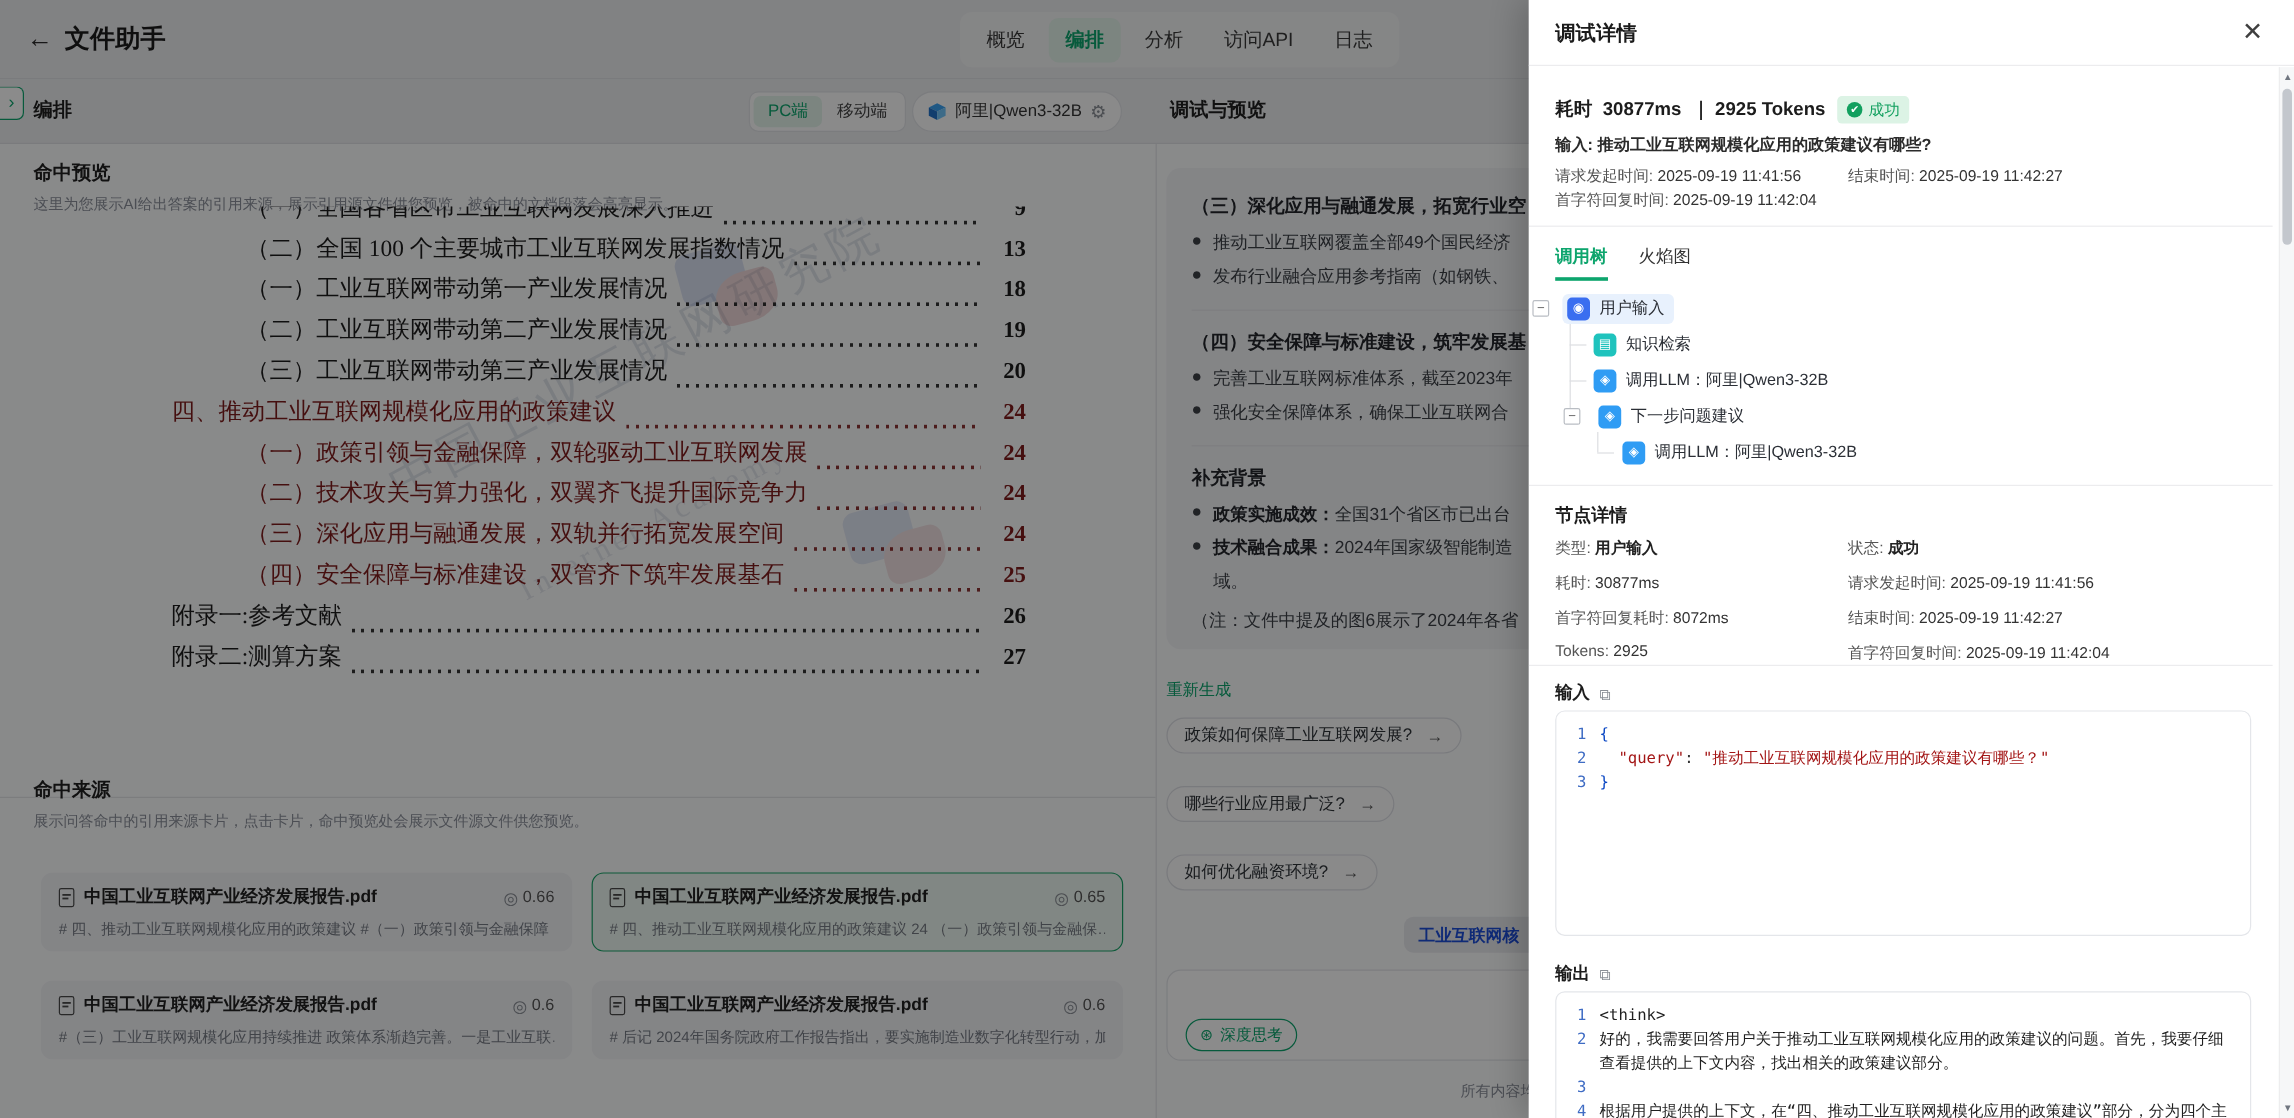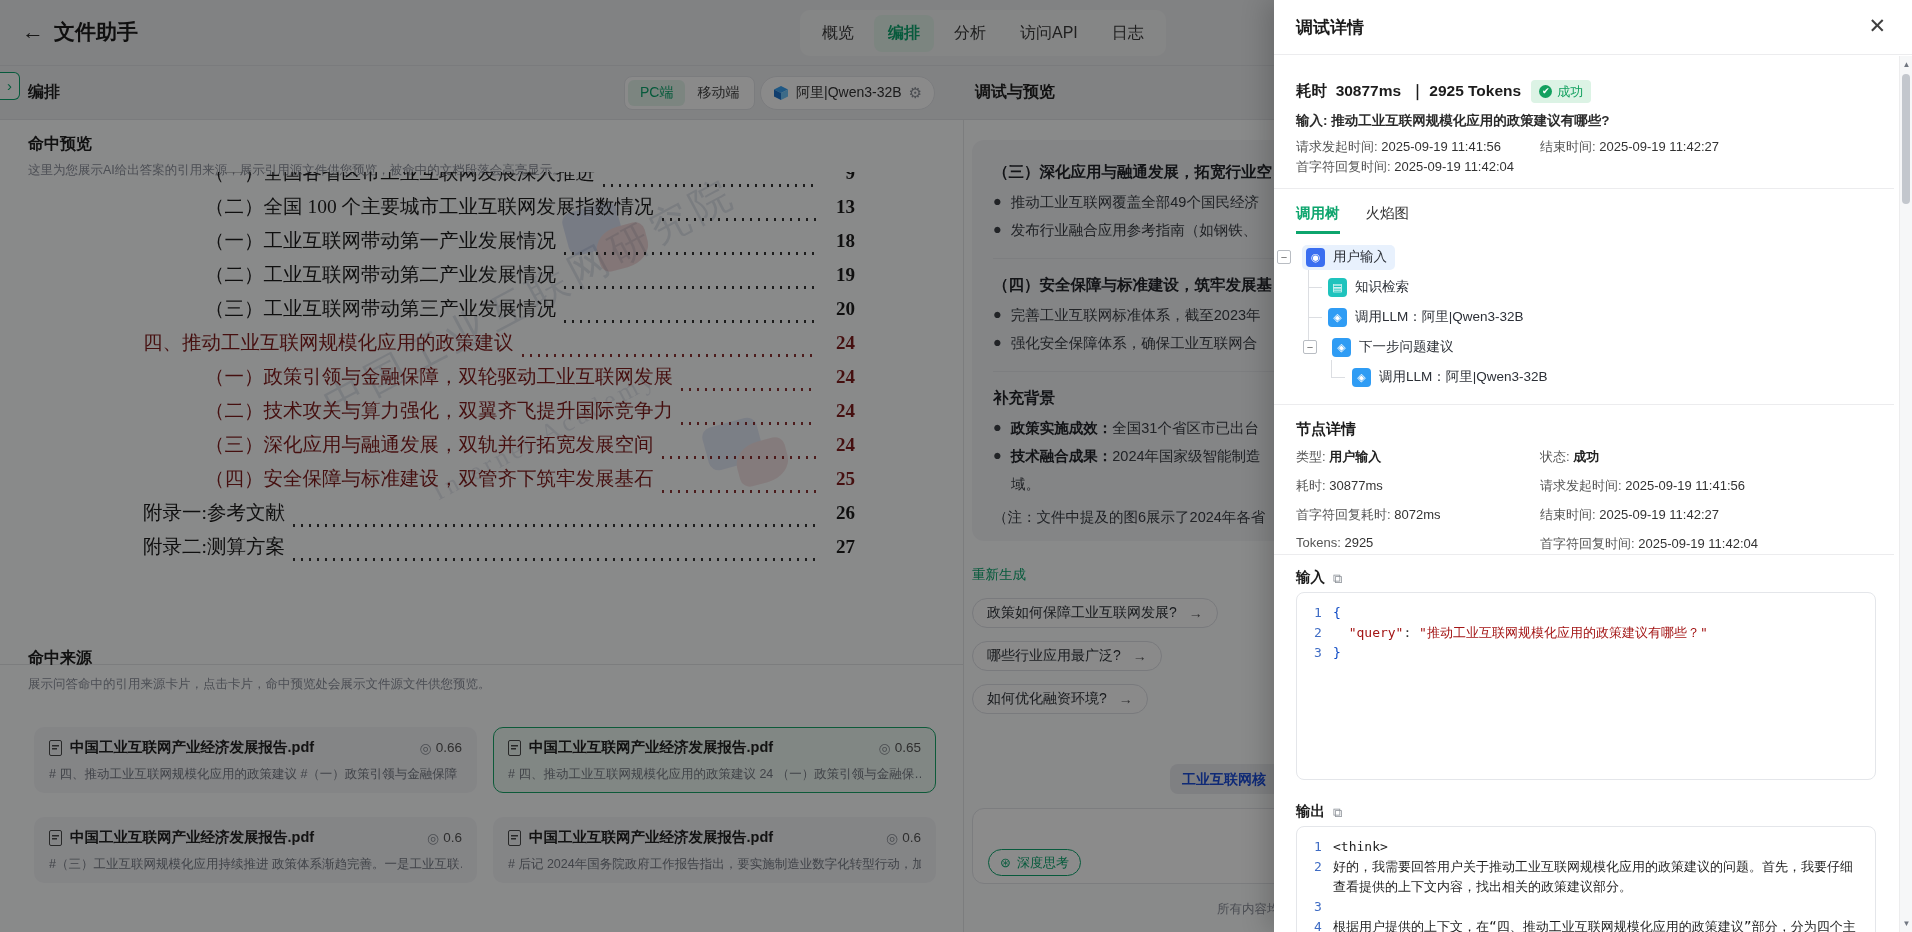--- a/index.html
+++ b/index.html
@@ -59,21 +59,21 @@
   .score-icon { color:#8a8f96; font-size:14px; }
   .card-snip { margin-top:9px; font-size:12.5px; color:#767b84; white-space:nowrap; overflow:hidden; }
   .assist-card { position:absolute; left:972px; top:140px; width:440px; background:#f1f2f5; border-radius:12px; padding:16px 0 14px 21px; z-index:1; overflow:hidden; }
   .msg-h { font-size:15.5px; font-weight:bold; color:#23262b; margin:6px 0 10px; white-space:nowrap; overflow:hidden; }
   .msg-li { display:flex; gap:9px; font-size:14.5px; color:#3c4046; margin:9px 0; white-space:nowrap; overflow:hidden; }
   .msg-li .dot { flex:0 0 auto; }
   .msg-gap { height:1px; background:#e4e5e9; margin:18px 24px 16px 0; }
   .msg-li b { color:#23262b;margin-top:28px; }
   .msg-note { font-size:14.5px; color:#3c4046; margin-top:14px; white-space:nowrap; overflow:hidden; }
   .regen { position:absolute; left:972px; top:566px; font-size:13.5px; color:#0da56d; cursor:pointer; z-index:1; }
-  .chips { position:absolute; left:972px; top:598px; display:flex; flex-direction:column; align-items:flex-start; gap:13px; z-index:1; }
+  .chips { position:absolute; left:972px; top:598px; display:flex; flex-direction:column; align-items:flex-start; gap:27px; z-index:1; }
   .chip { display:flex; align-items:center; gap:12px; height:30px; border:1px solid #dcdee3; background:#fbfbfc; border-radius:16px; padding:0 14px; font-size:14px; color:#2f3338; cursor:pointer; white-space:nowrap; }
   .chip .arr { color:#555; }
   .user-bubble { position:absolute; left:1170px; top:764px; width:180px; height:30px; background:#e8e9ed; border-radius:8px; font-size:14px; color:#1d4ed8; line-height:30px; padding:0 12px; white-space:nowrap; overflow:hidden; z-index:1;font-weight:bold; }
   .input-box { position:absolute; left:972px; top:808px; width:360px; height:76px; background:#fdfdfe; border:1px solid #e2e4e8; border-radius:12px; z-index:1; }
   .think-chip { position:absolute; left:15px; top:40px; display:flex; align-items:center; gap:6px; height:27px; border:1px solid #0da56d; border-radius:14px; padding:0 11px; color:#0da56d; font-size:13px; cursor:pointer; white-space:nowrap; }
   .mid-footer { position:absolute; left:1217px; top:901px; font-size:12.5px; color:#8a8f99; white-space:nowrap; z-index:1; }
 
   
   .dim { position:absolute; left:0; top:0; width:1274px; height:932px; background:rgba(0,0,0,.45); z-index:40; }
 

